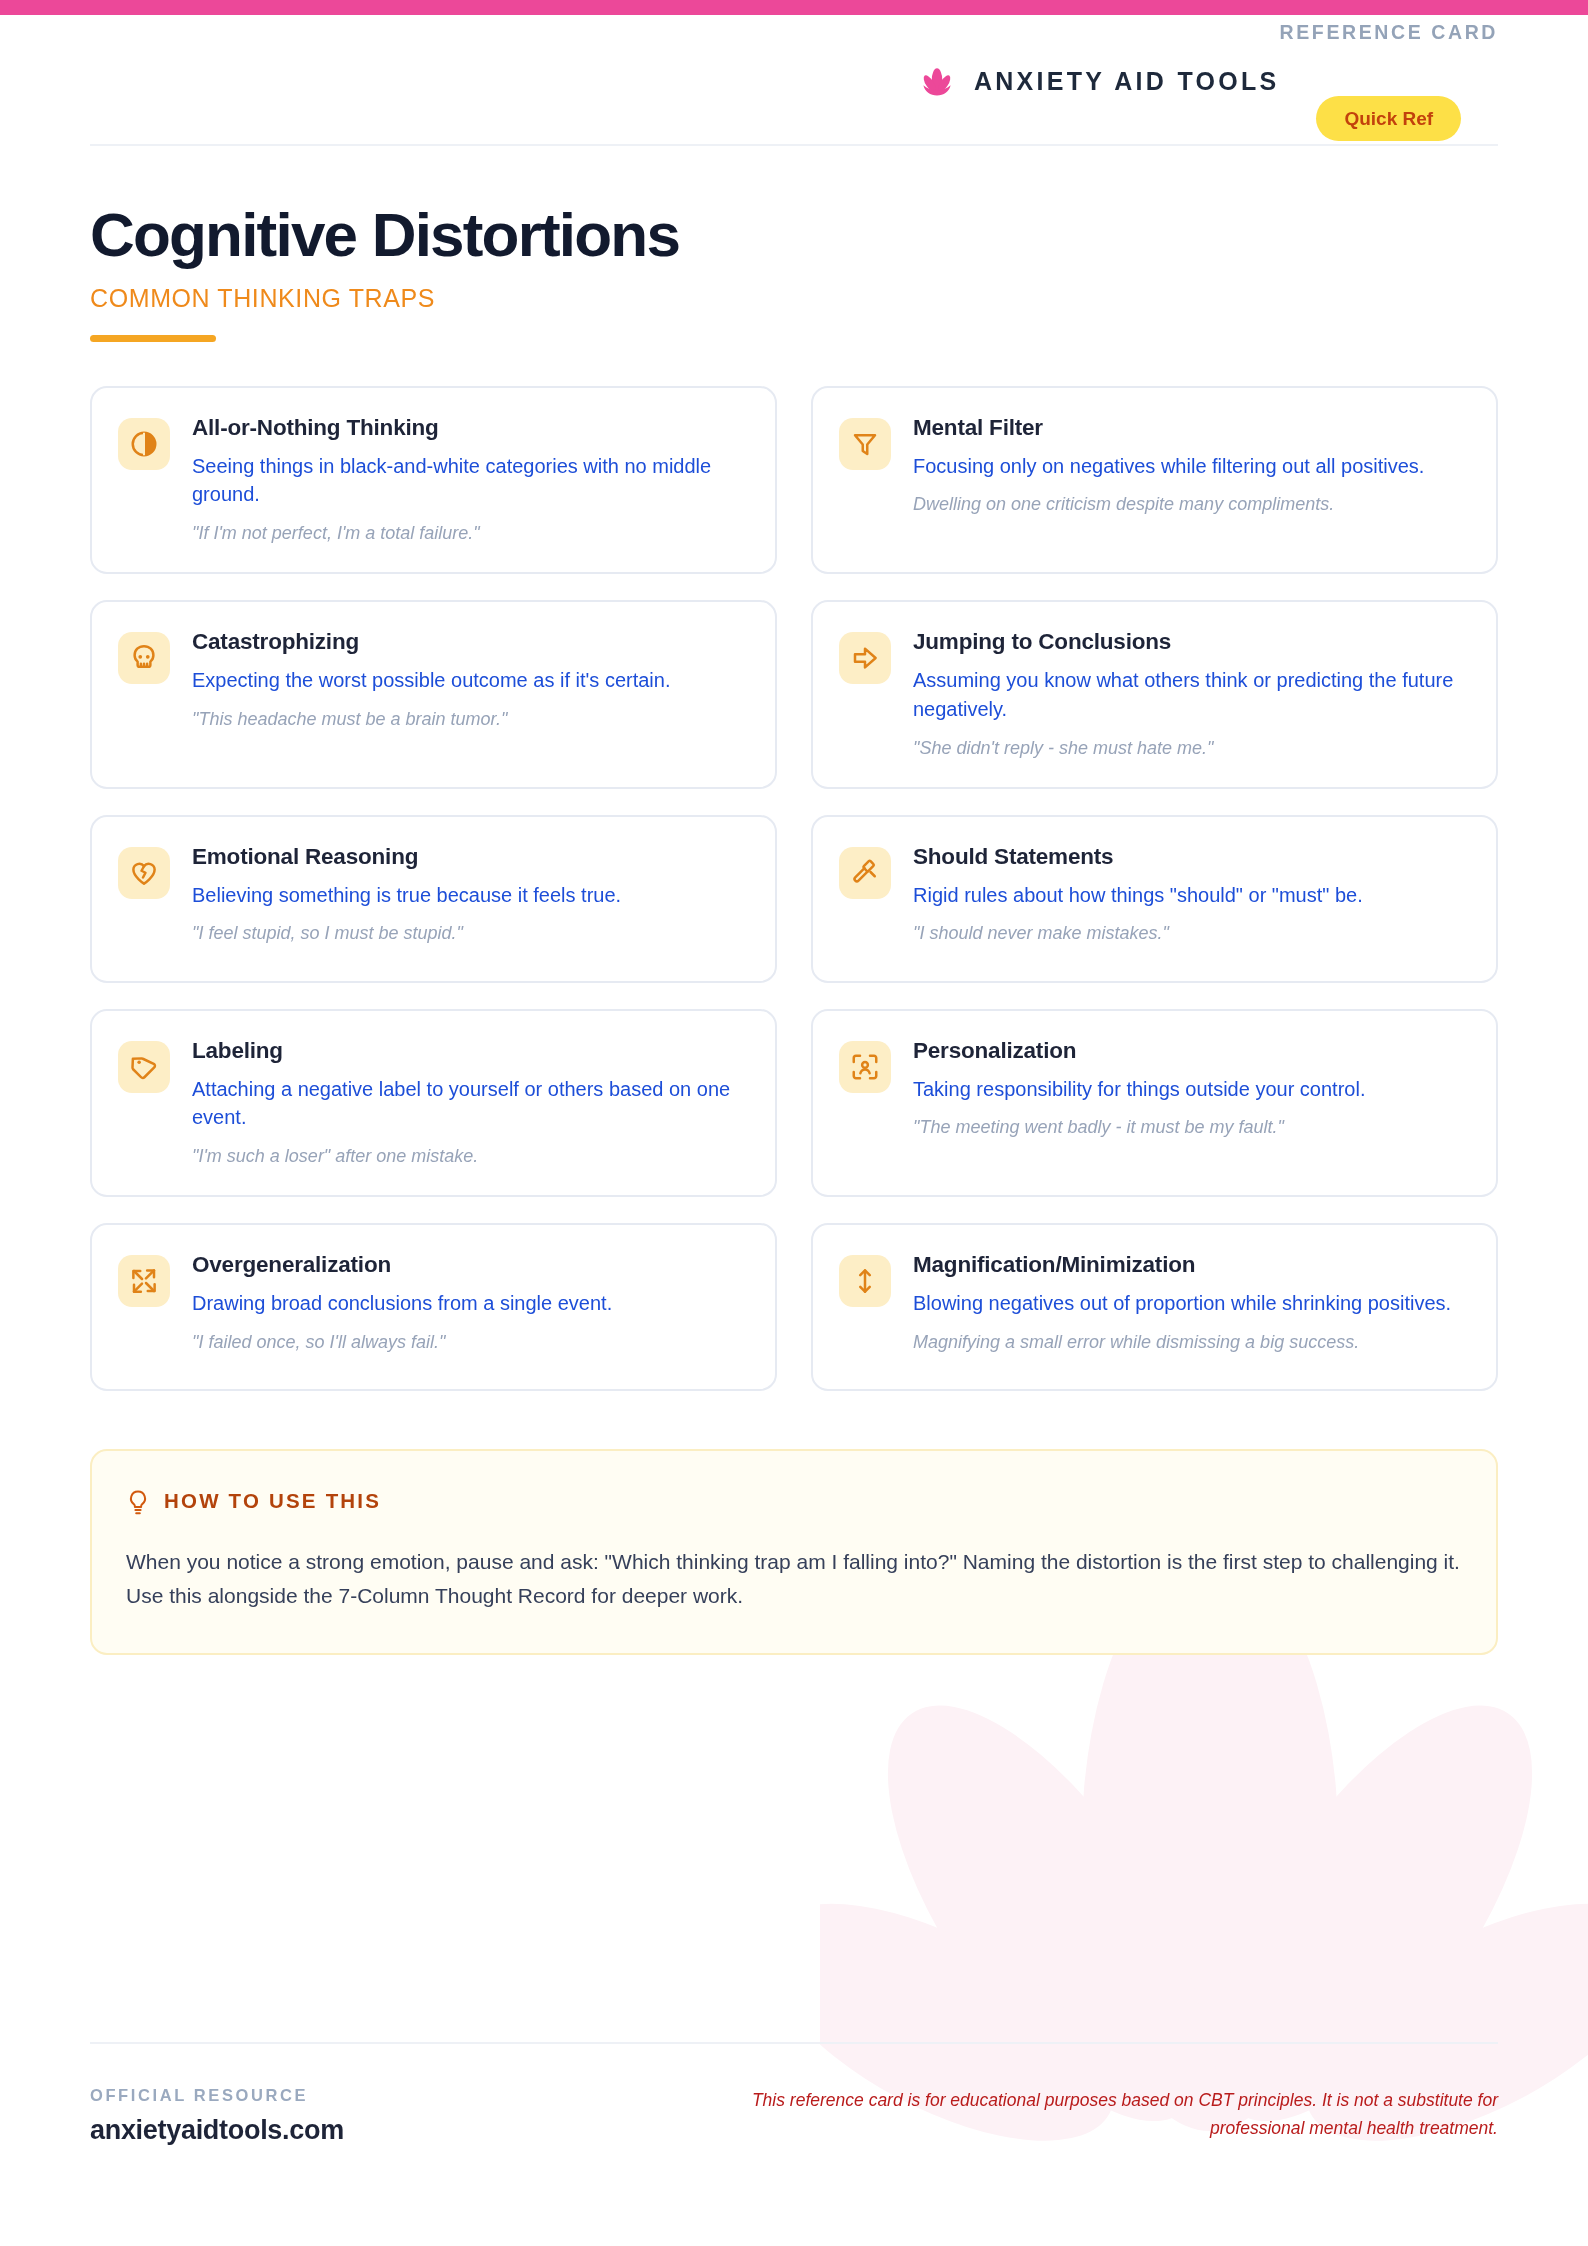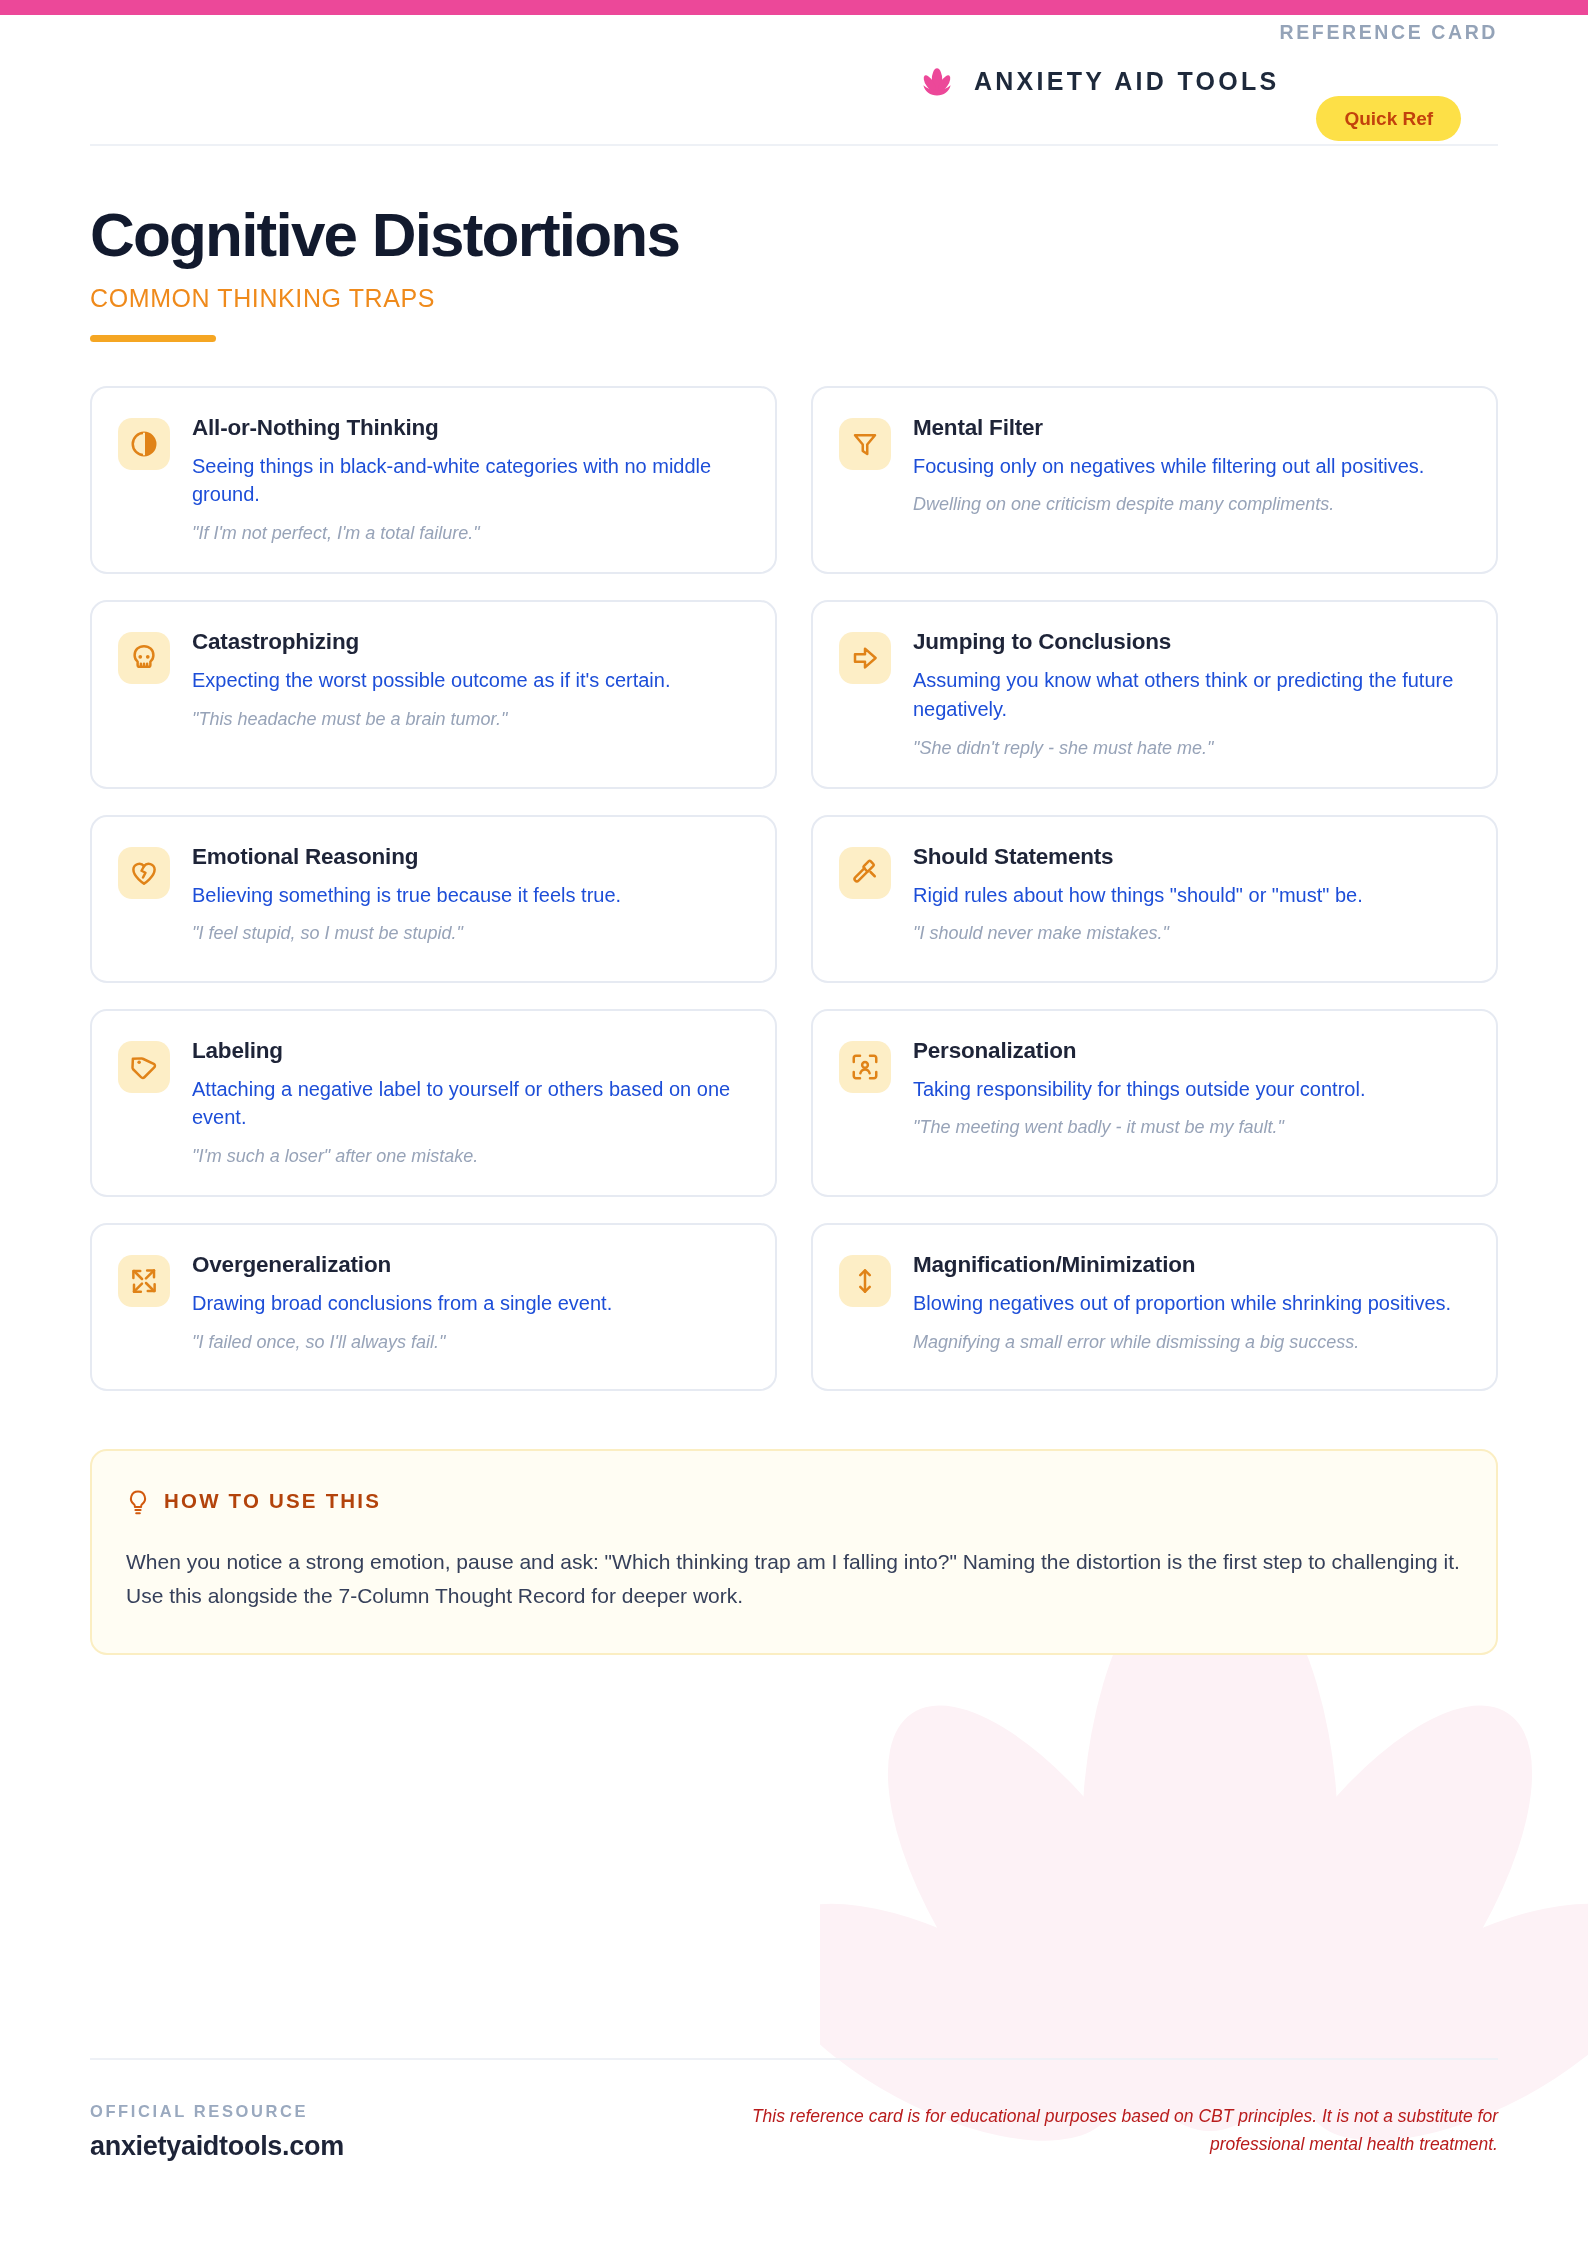--- a/index.html
+++ b/index.html
@@ -187,21 +187,21 @@
     margin-top: 28px;
     font-size: 21px;
     line-height: 1.62;
     color: #36405a;
   }
 
   
   .footer-wrap {
     position: absolute;
     left: 0;
-    bottom: 0;
+    bottom: 16px;
     width: 1588px;
     padding: 0 90px;
     z-index: 2;
   }
   .footer-rule {
     height: 2px;
     background: #eef1f6;
   }
   .footer {
     display: flex;

